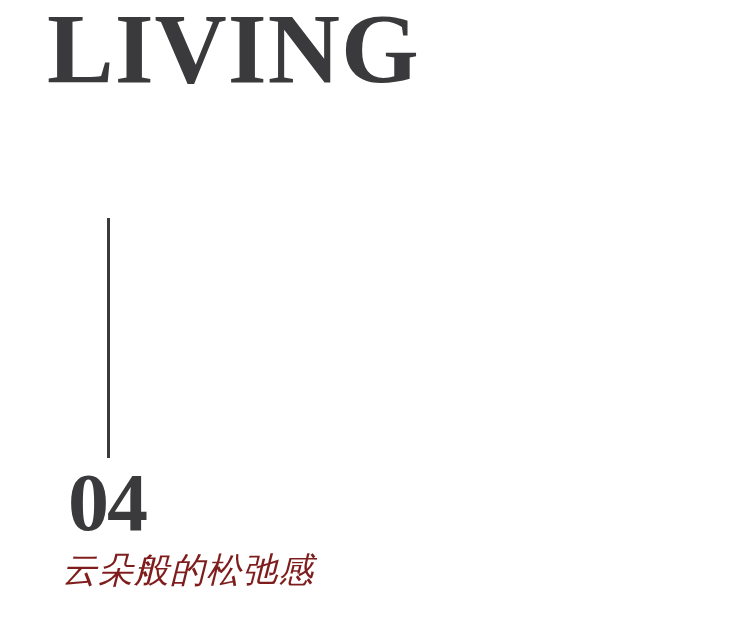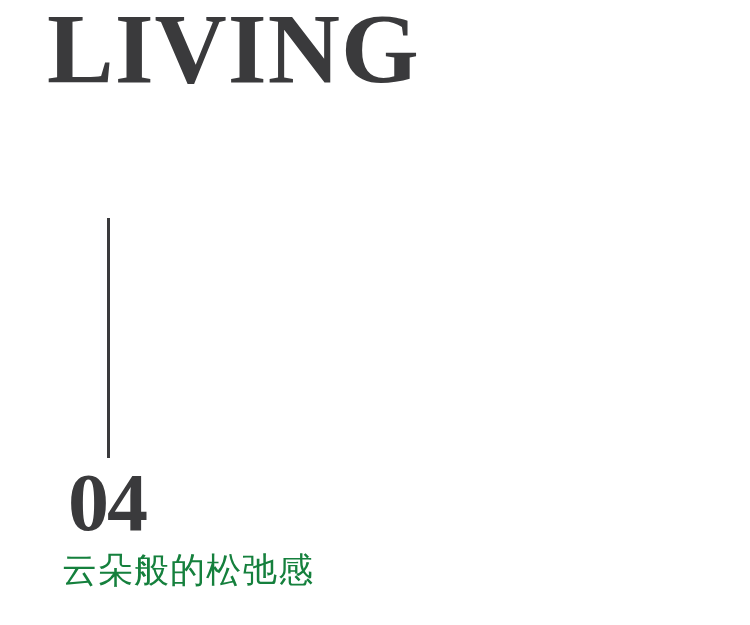--- a/index.html
+++ b/index.html
@@ -52,22 +52,23 @@
   }
   .subtitle {
     position: absolute;
     left: 62px;
     top: 548px;
     font-family: "Liberation Sans", sans-serif;
     font-weight: 500;
     font-size: 35px;
     line-height: 44px;
     letter-spacing: 1px;
-    color: #15803d;
+    color: #7f1d1d;
     white-space: nowrap;
+    font-style: italic;
   }
 </style>
 </head>
 <body>
 
 <div class="poster">
   <h1 class="title">
     <span class="title-line">LIVING</span>
   </h1>
 

